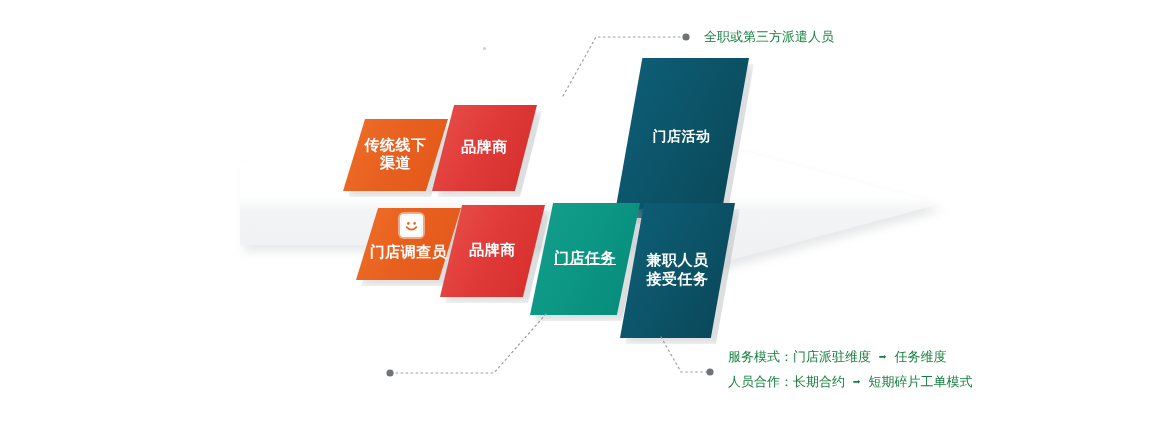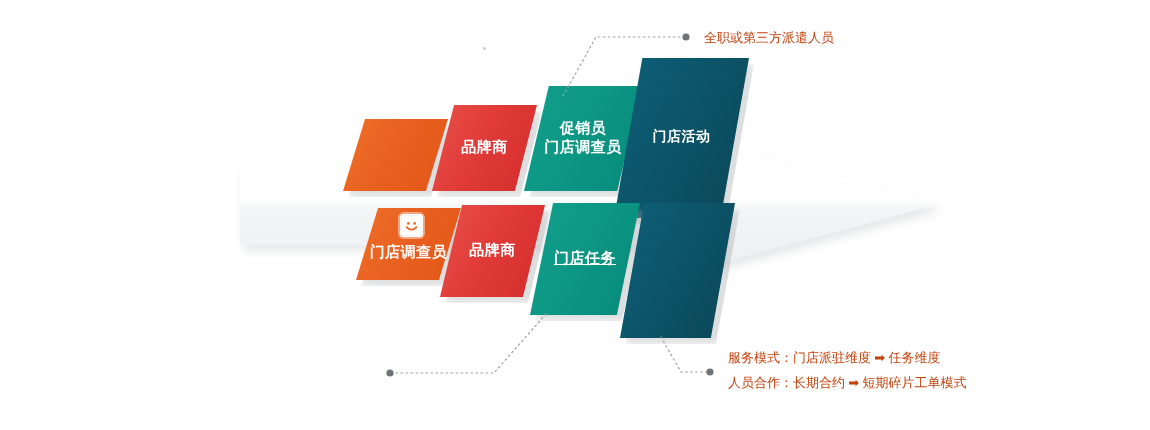--- a/index.html
+++ b/index.html
@@ -58,56 +58,52 @@
     position:absolute;z-index:4;width:23px;height:23px;border-radius:4px;
     background:#ffffff;box-shadow:0 0 0 2px rgba(255,255,255,.45);
   }
   .smiley svg{display:block;}
 
   
   .conn{position:absolute;left:0;top:0;width:1150px;height:430px;pointer-events:none;}
 
   
   .note{
-    position:absolute;color:#c2410c;font-size:13px;line-height:25px;
-    white-space:pre-line;font-family:Liberation Serif, serif;
+    position:absolute;color:#15803d;font-size:13px;line-height:25px;
+    white-space:pre-line;font-family:Liberation Mono, monospace;
   }
   .speck{position:absolute;width:3px;height:3px;border-radius:50%;background:#c9ccd0;}
 </style>
 </head>
 <body>
 
 <div id="stage">
 
   <div class="arrow-wrap">
     <div class="arrow-shadow">
         <div class="sh"></div>
       </div>
     <div class="arrow-body"></div>
   </div>
 
   <div class="speck" style="left:483px;top:47px;"></div>
 
   <div class="pg" style="left:343px;top:119px;width:105px;height:72px;font-size:15px;">
     <div class="shadow"></div>
     <div class="shape c-orange"></div>
+    <span class="lbl">传统线下
+渠道</span>
   </div>
 
   <div class="pg" style="left:432px;top:105px;width:105px;height:86px;font-size:15px;">
     <div class="shadow"></div>
     <div class="shape c-red"></div>
     <span class="lbl">品牌商</span>
   </div>
 
-  <div class="pg" style="left:524px;top:86px;width:118px;height:105px;font-size:15px;">
-    <div class="shadow"></div>
-    <div class="shape c-teal"></div>
-    <span class="lbl">促销员
-门店调查员</span>
-  </div>
 
   <div class="pg" style="left:614px;top:58px;width:135px;height:160px;font-size:14px;">
     <div class="shadow"></div>
     <div class="shape c-darkteal"></div>
     <span class="lbl">门店活动</span>
   </div>
 
   <div class="pg" style="left:356px;top:208px;width:105px;height:72px;font-size:15px;">
     <div class="shadow"></div>
     <div class="shape c-orange"></div>
@@ -131,20 +127,22 @@
 
   <div class="pg" style="left:530px;top:203px;width:110px;height:112px;font-size:15px;text-decoration:underline;">
     <div class="shadow"></div>
     <div class="shape c-teal"></div>
     <span class="lbl">门店任务</span>
   </div>
 
   <div class="pg" style="left:620px;top:203px;width:115px;height:135px;font-size:15px;">
     <div class="shadow"></div>
     <div class="shape c-darkteal"></div>
+    <span class="lbl">兼职人员
+接受任务</span>
   </div>
 
   <svg class="conn">
 
     <polyline points="563,96 596,37 684,37" fill="none" stroke="#9aa0a6" stroke-width="1.2" stroke-dasharray="1.6 3.4" stroke-linecap="round"></polyline>
     <circle cx="686" cy="37" r="3.6" fill="#6f7378"></circle>
 
     <polyline points="546,314 494,373 392,373" fill="none" stroke="#9aa0a6" stroke-width="1.2" stroke-dasharray="1.6 3.4" stroke-linecap="round"></polyline>
     <circle cx="390" cy="373" r="3.6" fill="#6f7378"></circle>
 

